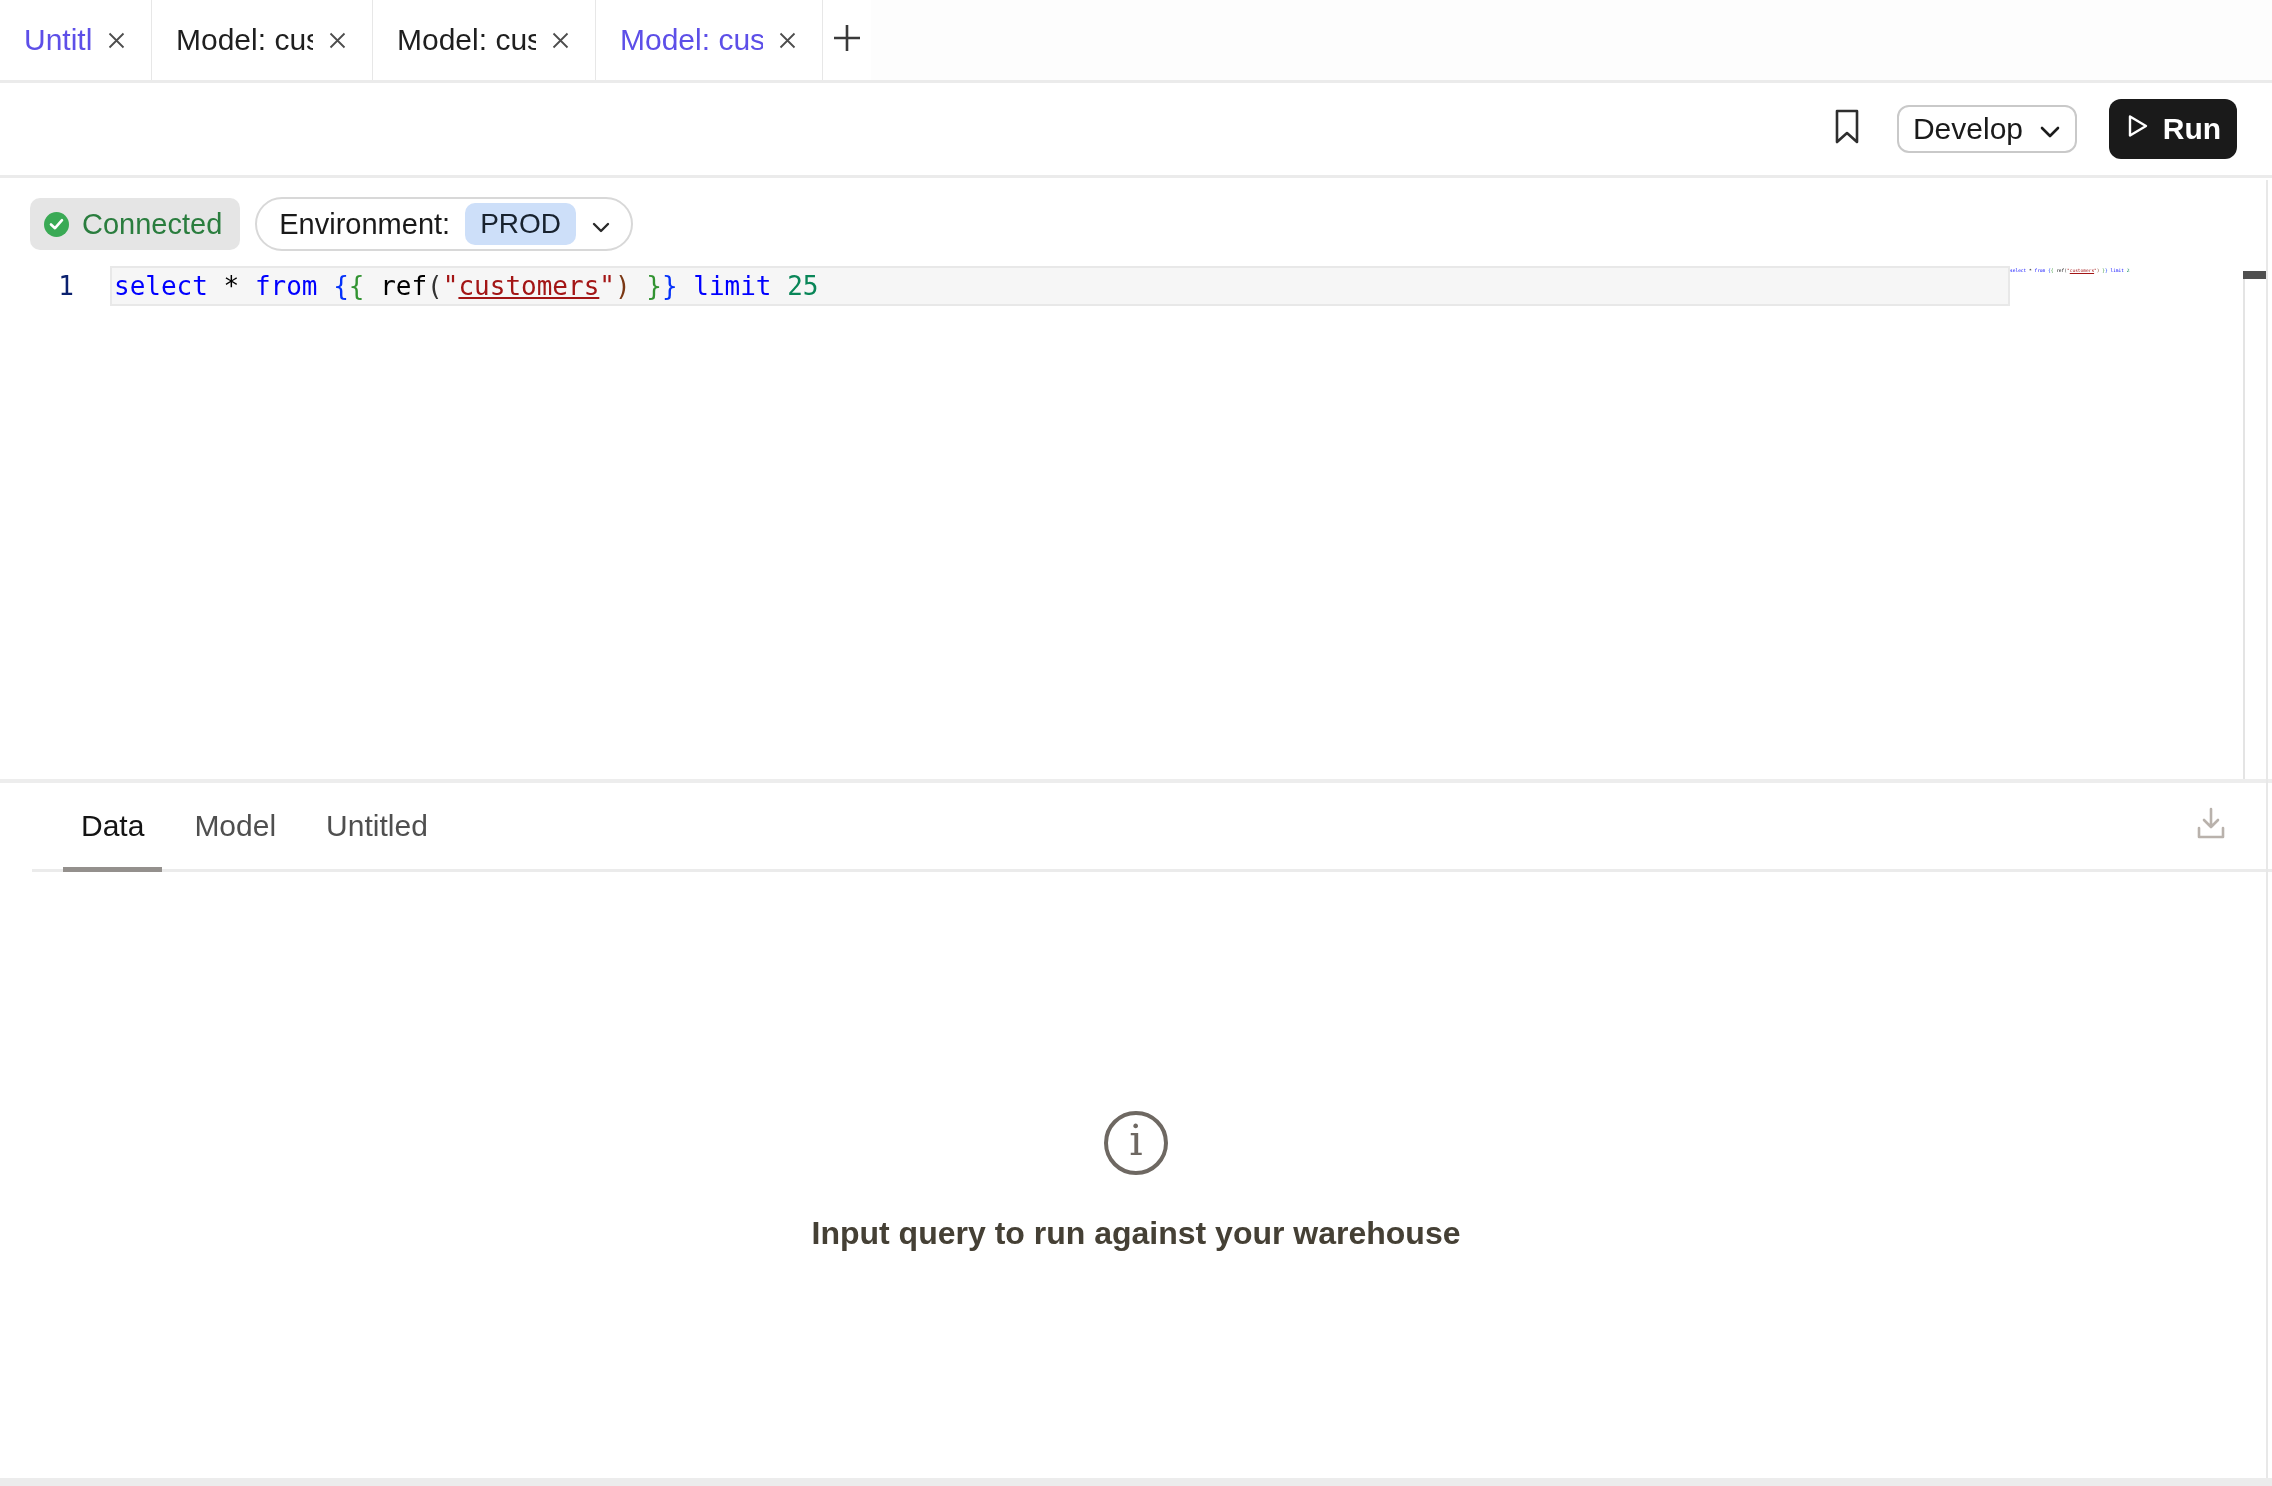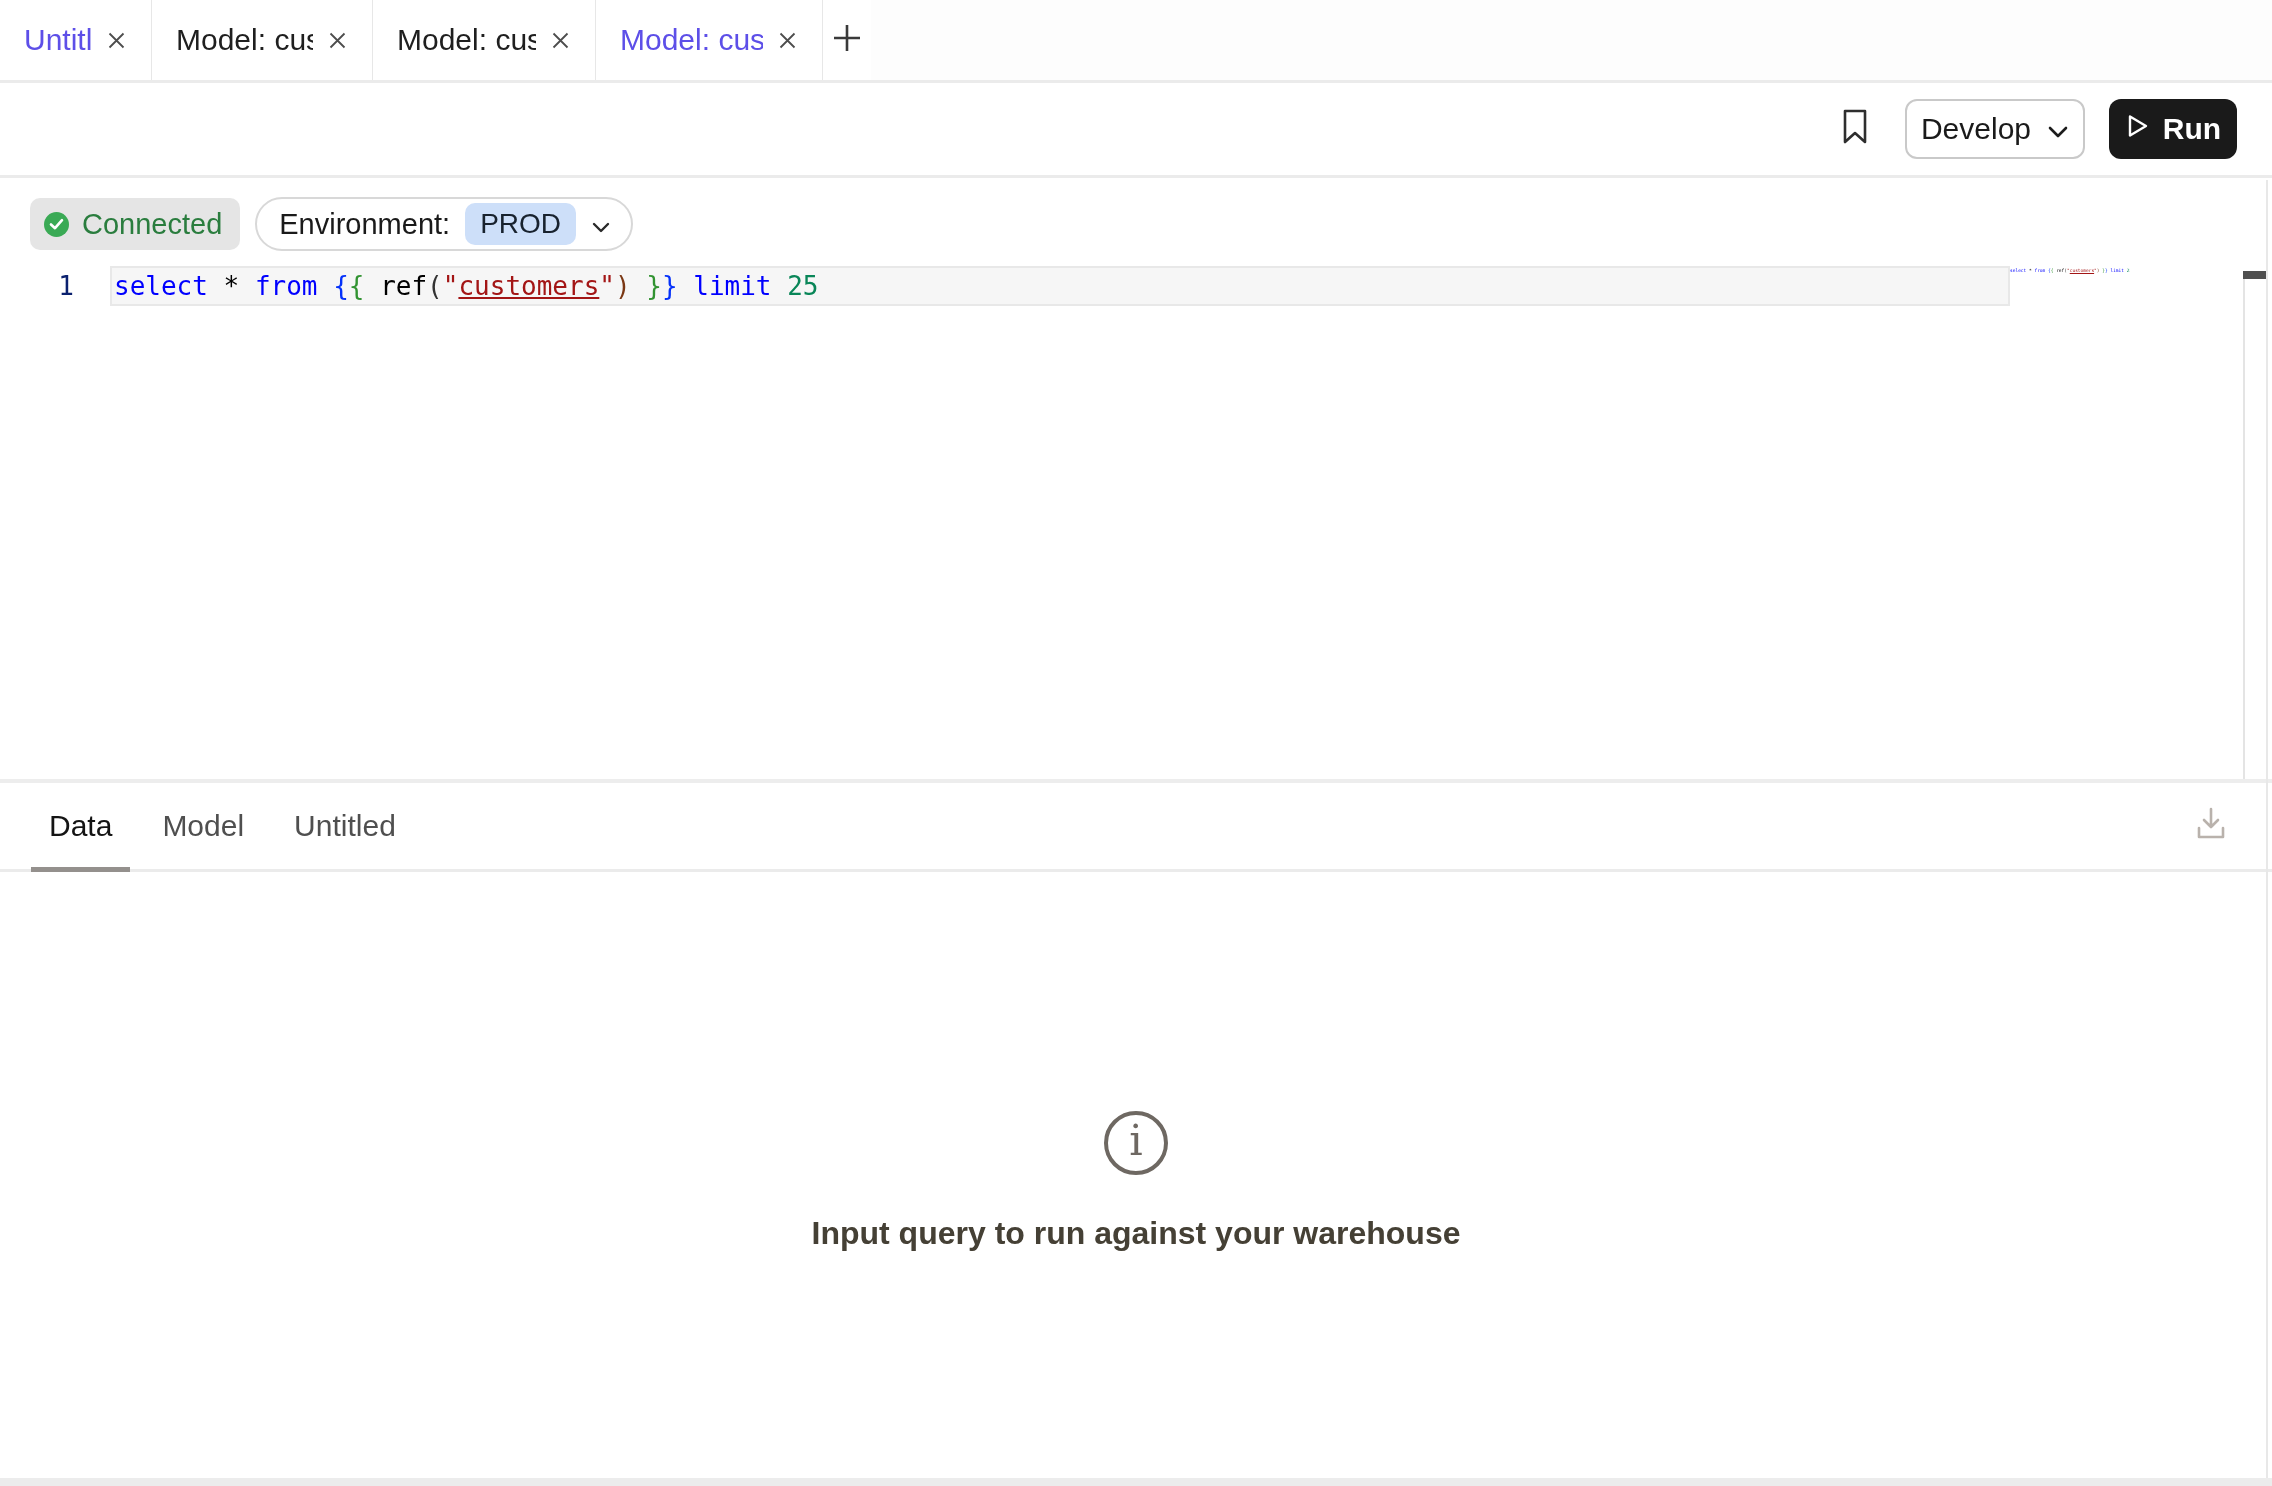--- a/index.html
+++ b/index.html
@@ -54,29 +54,29 @@
     height: 95px;
     display: flex;
     align-items: center;
     justify-content: flex-end;
     border-bottom: 3px solid #ebebeb;
     background: #ffffff;
     padding-right: 35px;
   }
   .bookmark-btn { display: flex; align-items: center; margin-right: 36px; cursor: pointer; }
   .develop-btn {
-    width: 180px; height: 60px;
+    width: 180px; height: 48px;
     border: 2px solid #c9c9c9;
     border-radius: 12px;
     background: #fff;
     display: flex; align-items: center; justify-content: center;
     gap: 16px;
     font-size: 30px; color: #1a1a1a;
     cursor: pointer;
-    margin-right: 24px;
+    margin-right: 32px;
   }
   .run-btn {
     width: 128px; height: 60px;
     background: #1a1a1a;
     border-radius: 12px;
     display: flex; align-items: center; justify-content: center;
     gap: 13px;
     font-size: 30px; font-weight: 600; color: #ffffff;
     cursor: pointer;
   }
@@ -175,20 +175,21 @@
 
   
   .results { position: relative; height: 703px; background: #ffffff; }
   .results-tabrow {
     position: relative;
     height: 89px;
     display: flex;
     align-items: stretch;
     padding-left: 31px;
     border-bottom: 3px solid #ebebeb;
+    margin-left: 32px;
   }
   .rtab {
     position: relative;
     display: flex; align-items: center;
     padding: 0 18px;
     margin-right: 14px;
     font-size: 30px;
     color: #4f4f4f;
     cursor: pointer;
   }

